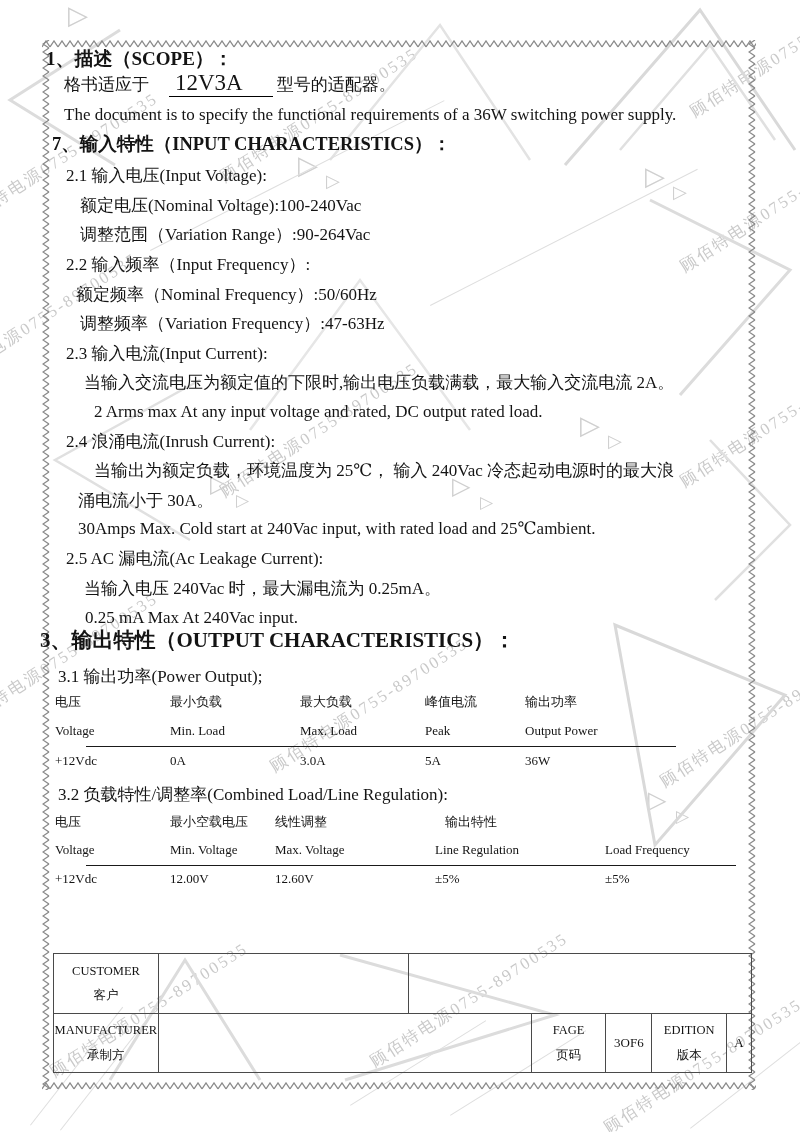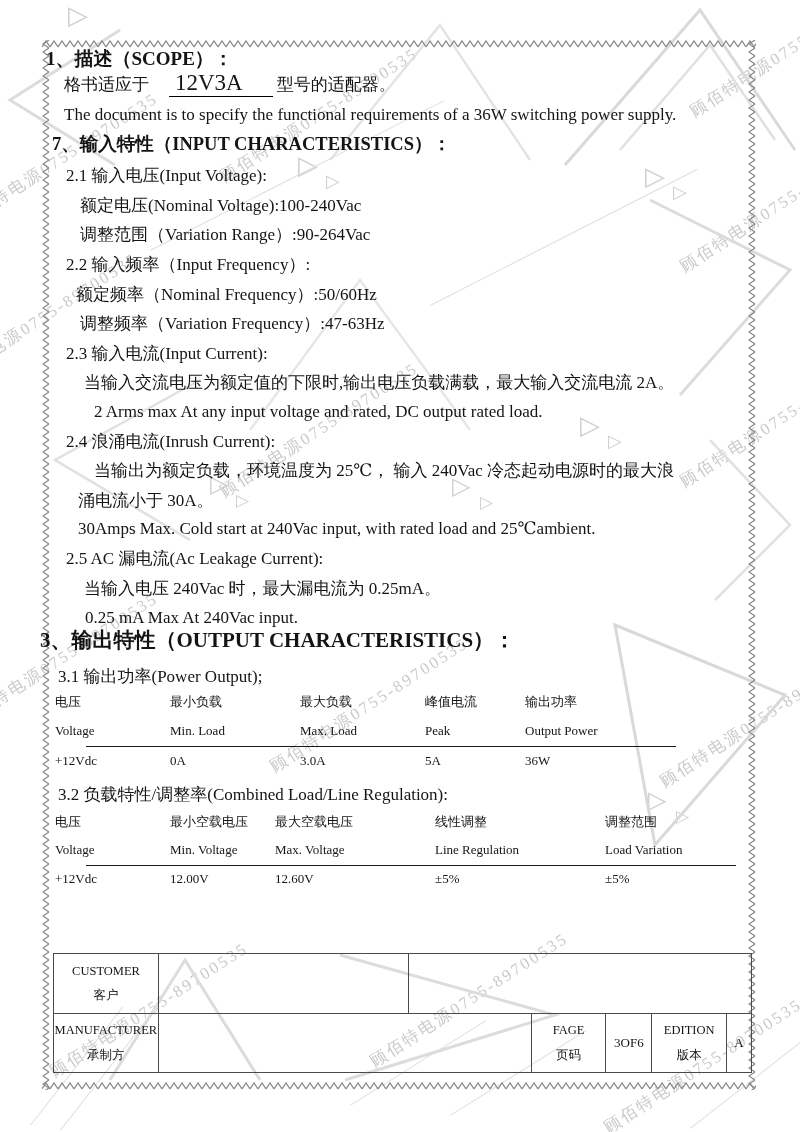--- a/index.html
+++ b/index.html
@@ -206,30 +206,29 @@
   <div class="tc t1c2">3.0A</div>
   <div class="tc t1c3">5A</div>
   <div class="tc t1c4">36W</div>
 </div>
 
 <div class="line" style="left:58px;top:783px">3.2 负载特性/调整率(Combined Load/Line Regulation):</div>
 
 <div class="trow" style="left:55px;top:813px">
   <div class="tc t2c0">电压</div>
   <div class="tc t2c1">最小空载电压</div>
-  <div class="tc t2c2">最大空载电压</div>
   <div class="tc t2c3">线性调整</div>
-  <div class="tc t2c4">调整范围</div>
+  <div class="tc t2c4">输出特性</div>
 </div>
 <div class="trow" style="left:55px;top:842px">
   <div class="tc t2c0">Voltage</div>
   <div class="tc t2c1">Min. Voltage</div>
   <div class="tc t2c2">Max. Voltage</div>
   <div class="tc t2c3">Line Regulation</div>
-  <div class="tc t2c4">Load Variation</div>
+  <div class="tc t2c4">Load Frequency</div>
 </div>
 <div class="hrule" style="left:86px;top:865px;width:650px"></div>
 <div class="trow" style="left:55px;top:871px">
   <div class="tc t2c0">+12Vdc</div>
   <div class="tc t2c1">12.00V</div>
   <div class="tc t2c2">12.60V</div>
   <div class="tc t2c3">±5%</div>
   <div class="tc t2c4">±5%</div>
 </div>
 

